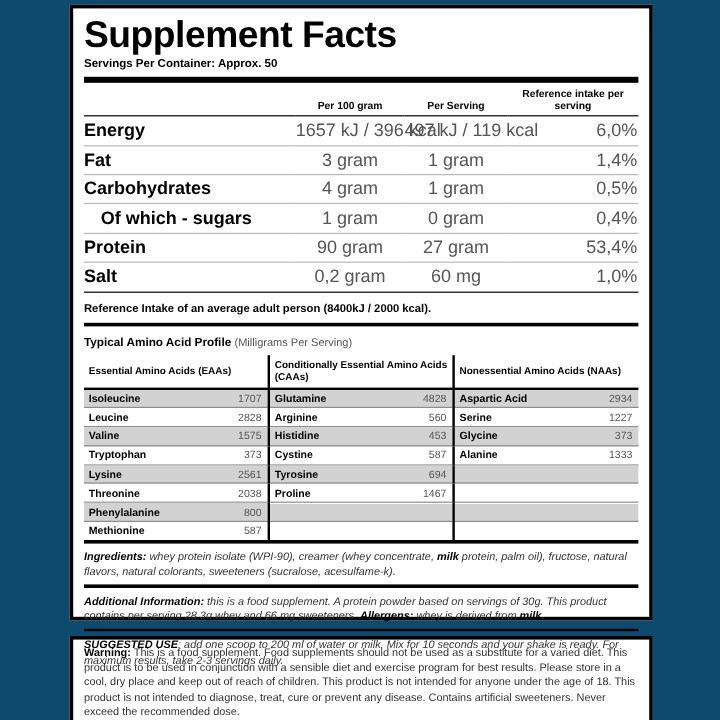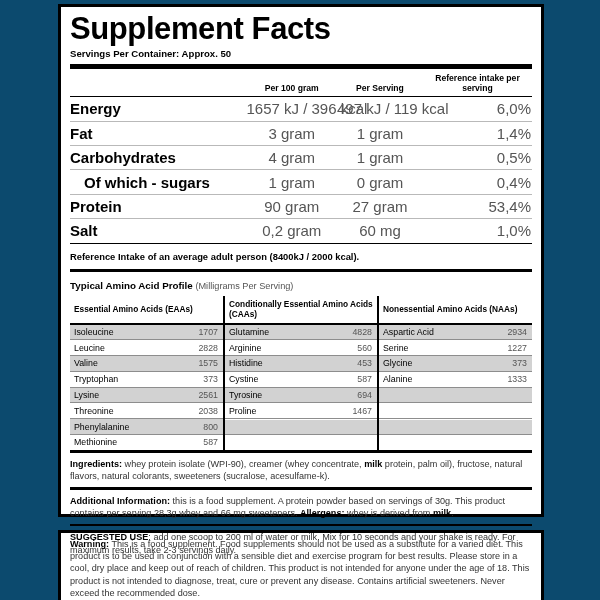--- a/index.html
+++ b/index.html
@@ -93,29 +93,30 @@
   table.aa th:last-child { border-right: none; }
   table.aa td { padding: 0; border-right: 2px solid #000; }
   table.aa td:last-child { border-right: none; }
   .cellwrap {
     display: flex; justify-content: space-between; align-items: center;
     font-size: 8.8px; padding: 2.4px 5px 2.4px 4px;
     border-bottom: 1px solid #8d8d8d;
     min-height: 15px;
   }
   .cellwrap.shade { background: #d2d2d2; }
-  .cellwrap .nm { font-weight: normal; color: #000; }
+  .cellwrap .nm { font-weight: bold; color: #000; }
   .cellwrap .vl { color: #555; }
   table.aa tr.lastrow .cellwrap { border-bottom: none; }
   .aa-bottom { height: 3px; background: #000; margin-top: 0; }
 
   
   .para {
     font-size: 9.1px; line-height: 1.34; color: #333;
     padding: 5px 0 5px 0;
+    font-style: italic;
   }
   .para b { color: #000; font-weight: bold; }
   .para.tight { padding: 5px 0 4px 0; }
   .sep-med { height: 2.4px; background: #000; }
 
   .warn-text {
     font-size: 9.1px; line-height: 1.34; color: #333;
   }
   .warn-text b { color: #000; font-weight: bold; }
 </style>

